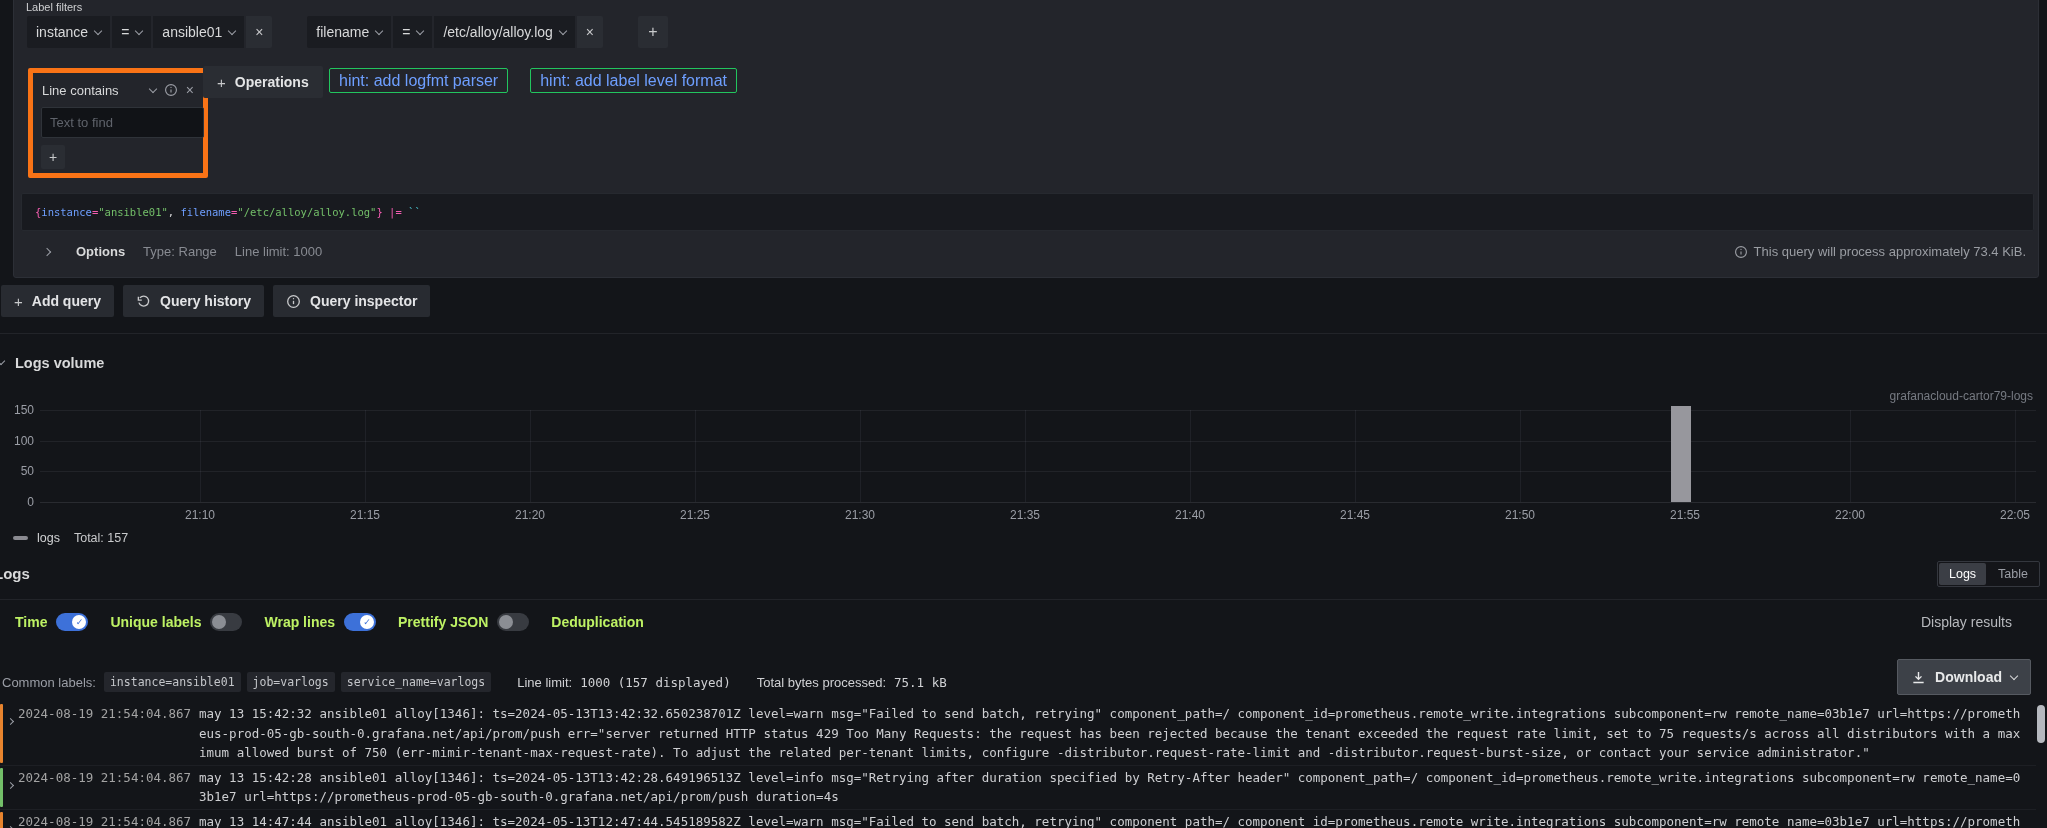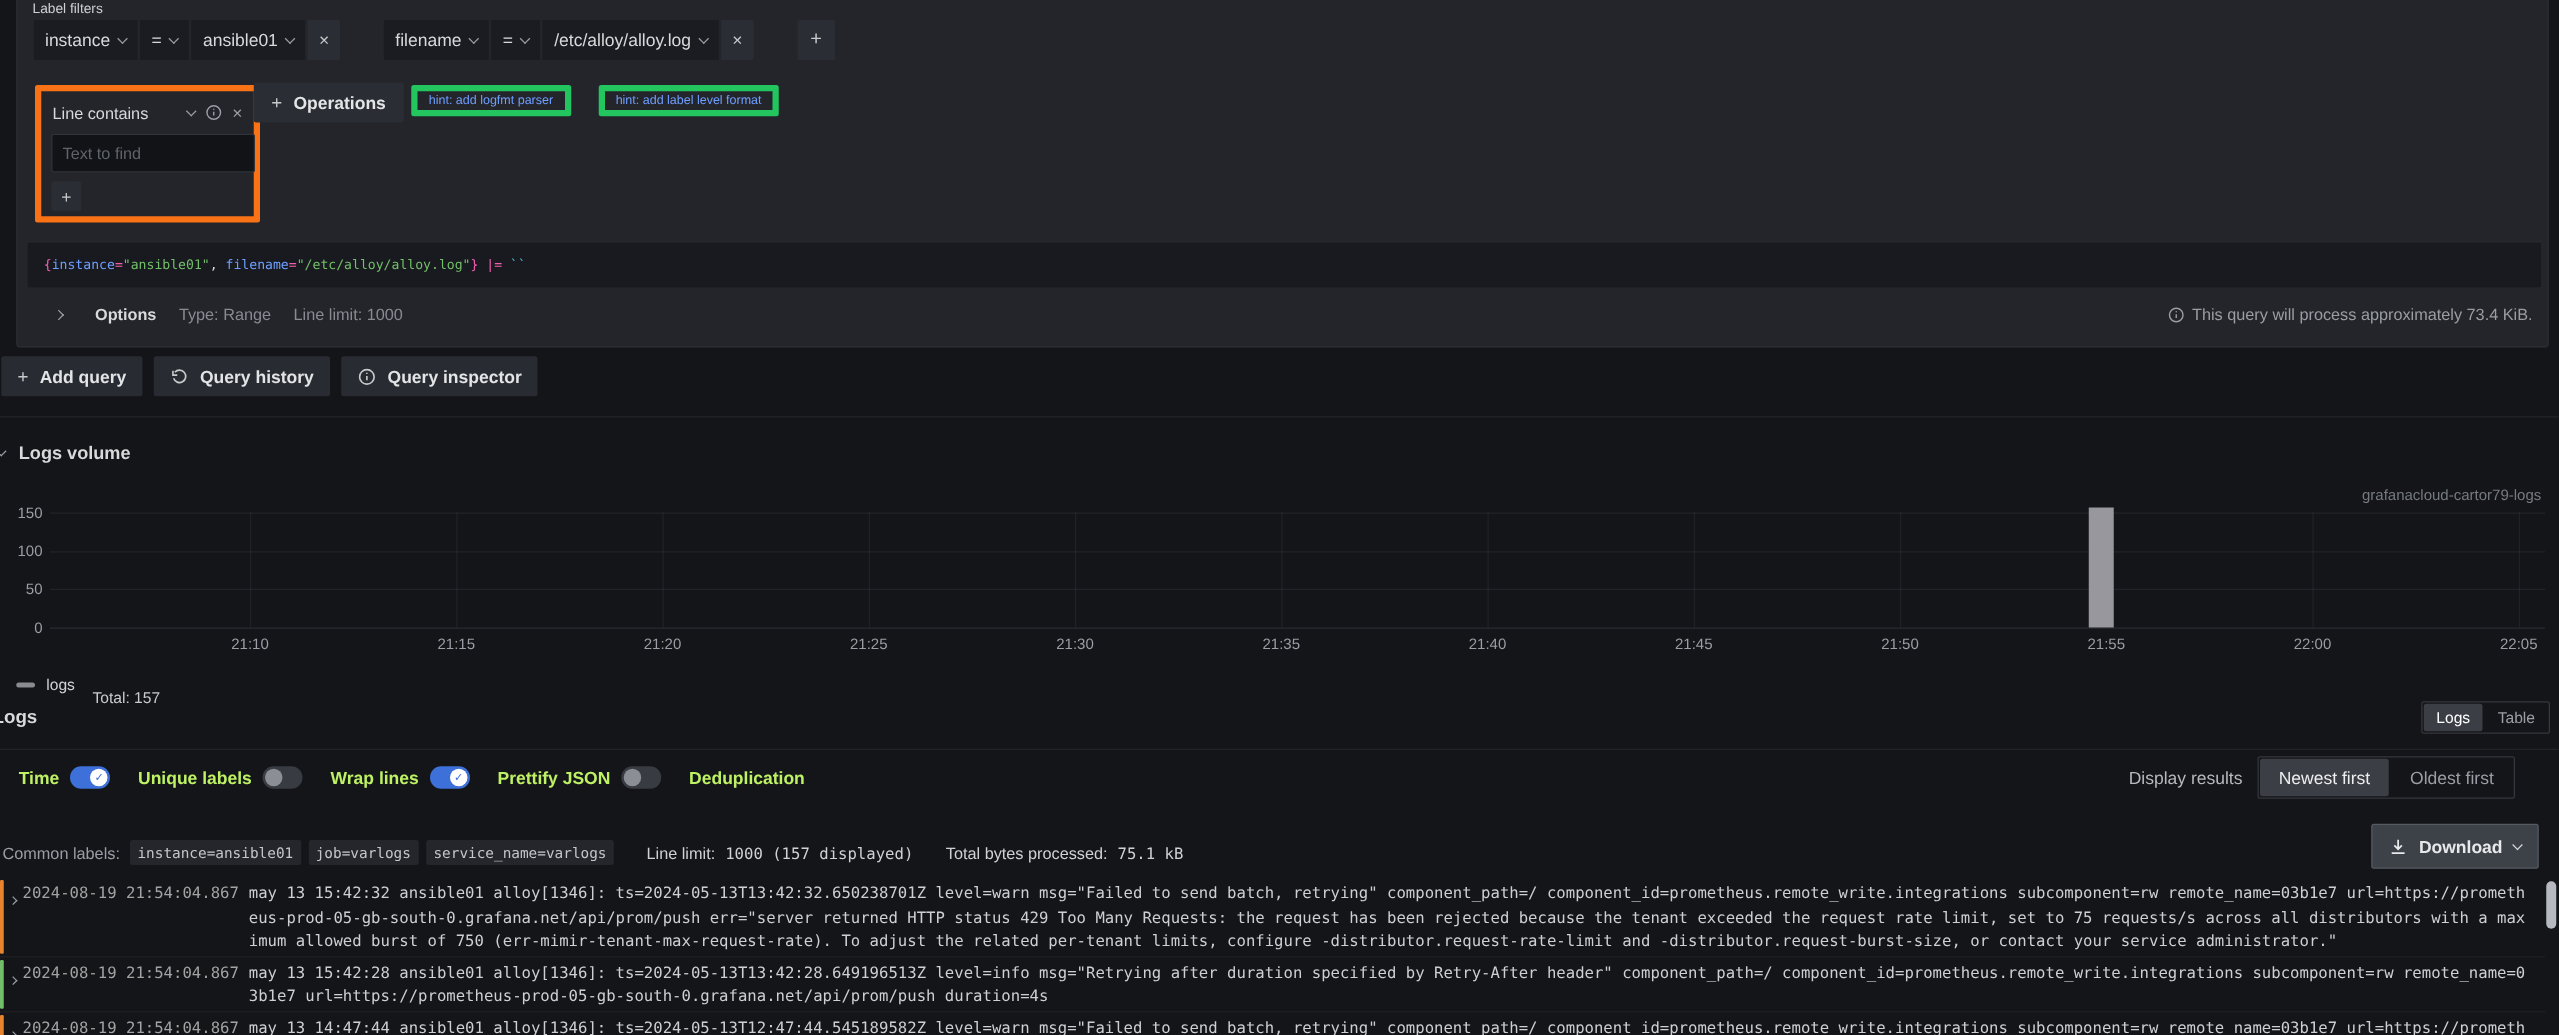--- a/index.html
+++ b/index.html
@@ -57,22 +57,22 @@
   #operations-btn {
     position:absolute; left:189px; top:75px; height:32px;
     display:inline-flex; align-items:center; gap:9px; padding:0 14px;
     background:#2a2d33; border:none; border-radius:2px;
     color:#e4e5e6; font-size:14px; font-weight:bold; cursor:pointer;
   }
   #operations-btn .plus { font-weight:normal; font-size:15px; color:#c8c9cb; }
   #query-hints { position:absolute; left:315px; top:77px; display:flex; gap:22px; }
   .hint-pill {
     height:25px; padding:0 9px; background:transparent;
-    border:5px solid #22c55e; border-radius:2px;
-    color:#6e9fff; font-size:10px; cursor:pointer; font-family:inherit;
+    border:1px solid #22c55e; border-radius:2px;
+    color:#6e9fff; font-size:16px; cursor:pointer; font-family:inherit;
   }
 
   #code-box {
     position:absolute; left:7px; top:202px; width:2013px; height:38px;
     background:#181a1f; border:1px solid #26292f; border-radius:2px;
     display:flex; align-items:center; padding:0 13px;
   }
   #query-code { font-family:"DejaVu Sans Mono", monospace; font-size:10.5px; white-space:pre; }
   .tok-punct, .tok-op { color:#f55db2; }
   .tok-label  { color:#6e9fff; }
@@ -105,21 +105,21 @@
   #lv-datasource { right:14px; top:389px; font-size:12px; color:#767a82; }
   #lv-plot { left:0; top:402px; width:2036px; height:126px; overflow:hidden; }
   .grid-h { position:absolute; left:40px; right:0; height:1px; background:rgba(204,204,220,0.08); }
   .grid-v { position:absolute; width:1px; top:8px; height:92px; background:rgba(204,204,220,0.07); }
   .y-label { position:absolute; left:0; width:34px; text-align:right; font-size:12px; color:#9b9ea6; }
   .x-label { position:absolute; top:106px; width:50px; text-align:center; font-size:12px; color:#9b9ea6; }
   .vbar { position:absolute; }
   #lv-legend { left:13px; top:531px; display:flex; align-items:center; gap:9px; font-size:12.5px; }
   #legend-dash { width:15px; height:4px; border-radius:2px; background:#8a8a90; }
   #legend-name { color:#d2d3d5; }
-  #legend-total { color:#c9cacc; margin-left:5px;margin-top:20px; }
+  #legend-total { color:#c9cacc; margin-left:5px; }
 
   
   #logs-title { left:-6px; top:565px; font-size:15px; font-weight:bold; color:#d8d9da; }
   #logs-tabs { left:1937px; top:561px; display:flex; align-items:center;
     border:1px solid #34373e; border-radius:2px; background:#141519; height:26px; }
   .tab-opt { font-size:12.5px; color:#9b9ea6; padding:0 10px; line-height:22px; margin:1px;
     border-radius:2px; cursor:pointer; }
   .tab-opt.active { background:#3b3e45; color:#ffffff; }
 
   #controls-left { left:15px; top:604px; height:36px; display:flex; align-items:center; gap:22px; }
@@ -366,24 +366,20 @@
         <div class="knob"></div>
       </div>
     </div>
     <div id="dedup-group">
     <span class="tog-label">Deduplication</span>
   </div>
 </div>
 
 <div class="abs" id="controls-right">
   <span id="display-results-label">Display results</span>
-  <div class="seg">
-      <div class="seg-opt active">Newest first</div>
-      <div class="seg-opt">Oldest first</div>
-    </div>
 </div>
 
 <div class="abs" id="meta-row">
   <span>Common labels:</span>
   <span id="common-badges">
       <span class="label-badge">instance=ansible01</span>
       <span class="label-badge">job=varlogs</span>
       <span class="label-badge">service_name=varlogs</span>
     </span>
   <span class="meta-gap"></span>

